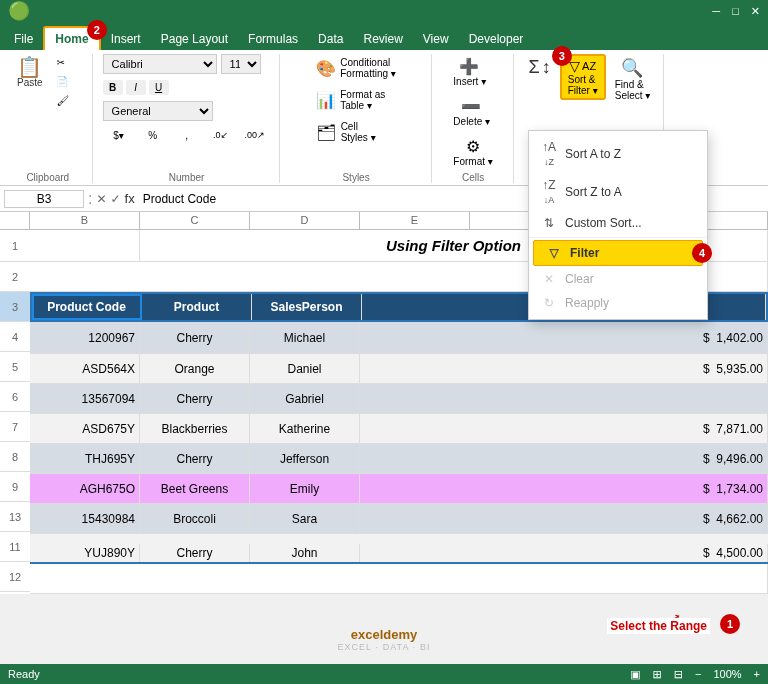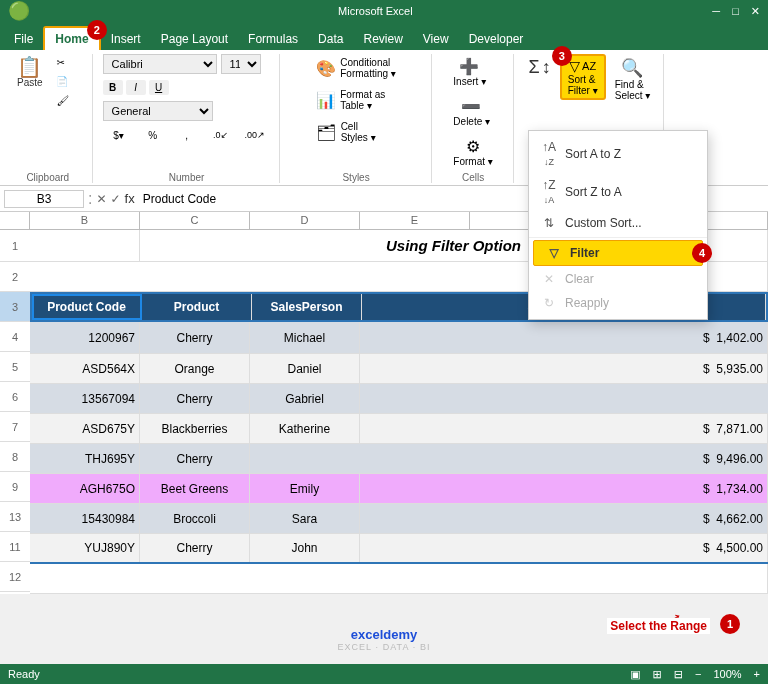--- a/index.html
+++ b/index.html
@@ -73,21 +73,20 @@
 
     .status-bar { position: absolute; bottom: 0; left: 0; right: 0; background: #217346; height: 20px; display: flex; align-items: center; padding: 0 8px; color: white; font-size: 11px; }
   </style>
 </head>
 <body>
 
 <div style="width:768px; height:684px; position:relative; overflow:hidden;">
 
   <div class="title-bar">
     <span style="font-size:18px; margin-right:8px;">🟢</span>
-    <span class="title-bar-title">Microsoft Excel</span>
     <span style="margin-left:auto; display:flex; gap:12px; font-size:11px;">
       <span>─</span>
       <span>□</span>
       <span>✕</span>
     </span>
   </div>
 
   <div class="ribbon-tabs">
     <div class="ribbon-tab">File</div>
     <div class="ribbon-tab active" style="position:relative;">
@@ -297,35 +296,36 @@
         </div>
         <div class="grid-row" style="height:30px; background:#f2f2f2;">
           <div class="grid-cell cw-b num-right">ASD675Y</div>
           <div class="grid-cell cw-c text-center">Blackberries</div>
           <div class="grid-cell cw-d text-center">Katherine</div>
           <div class="grid-cell num-right" style="flex:1;">$ &nbsp;7,871.00</div>
         </div>
         <div class="grid-row" style="height:30px; background:#d6dce4;">
           <div class="grid-cell cw-b num-right">THJ695Y</div>
           <div class="grid-cell cw-c text-center">Cherry</div>
+          <div class="grid-cell cw-d text-center">Jefferson</div>
           <div class="grid-cell num-right" style="flex:1;">$ &nbsp;9,496.00</div>
         </div>
         <div class="grid-row" style="height:30px; background:#f0abfc;">
           <div class="grid-cell cw-b num-right">AGH675O</div>
           <div class="grid-cell cw-c text-center">Beet Greens</div>
           <div class="grid-cell cw-d text-center">Emily</div>
           <div class="grid-cell num-right" style="flex:1;">$ &nbsp;1,734.00</div>
         </div>
         <div class="grid-row" style="height:30px; background:#d6dce4;">
           <div class="grid-cell cw-b num-right">15430984</div>
           <div class="grid-cell cw-c text-center">Broccoli</div>
           <div class="grid-cell cw-d text-center">Sara</div>
           <div class="grid-cell num-right" style="flex:1;">$ &nbsp;4,662.00</div>
         </div>
-        <div class="grid-row" style="height:30px; background:#f2f2f2; border-bottom:2px solid #2e75b6;">
+        <div class="grid-row" style="height:30px; background:#f2f2f2; border-bottom:2px solid #2e75b6;align-items:flex-end;">
           <div class="grid-cell cw-b num-right">YUJ890Y</div>
           <div class="grid-cell cw-c text-center">Cherry</div>
           <div class="grid-cell cw-d text-center">John</div>
           <div class="grid-cell num-right" style="flex:1;">$ &nbsp;4,500.00</div>
         </div>
 
         <div class="grid-row" style="height:30px; background:white;">
           <div class="grid-cell" style="flex:1;"></div>
         </div>
       </div>
@@ -360,21 +360,21 @@
       <span>Reapply</span>
     </div>
   </div>
 
   <div class="annotation" style="bottom:50px; right:28px;">1</div>
   <div class="label-annotation" style="bottom:50px; right:58px; transform:translateX(0);">Select the Range</div>
 
   <div style="position:absolute; bottom:55px; right:85px; color:#c00; font-size:22px; transform:rotate(-30deg);">→</div>
 
   <div style="position:absolute; bottom:32px; left:50%; transform:translateX(-50%); text-align:center;">
-    <div style="font-size:13px; color:#1d4ed8; font-weight:bold;">exceldemy</div>
+    <div style="font-size:13px; color:#a16207; font-weight:bold;">exceldemy</div>
     <div style="font-size:9px; color:#bbb; letter-spacing:1px;">EXCEL · DATA · BI</div>
   </div>
 
   <div class="status-bar">
     <span>Ready</span>
     <span style="margin-left:auto; display:flex; gap:12px; font-size:11px;">
       <span>▣</span>
       <span>⊞</span>
       <span>⊟</span>
       <span>−</span>

